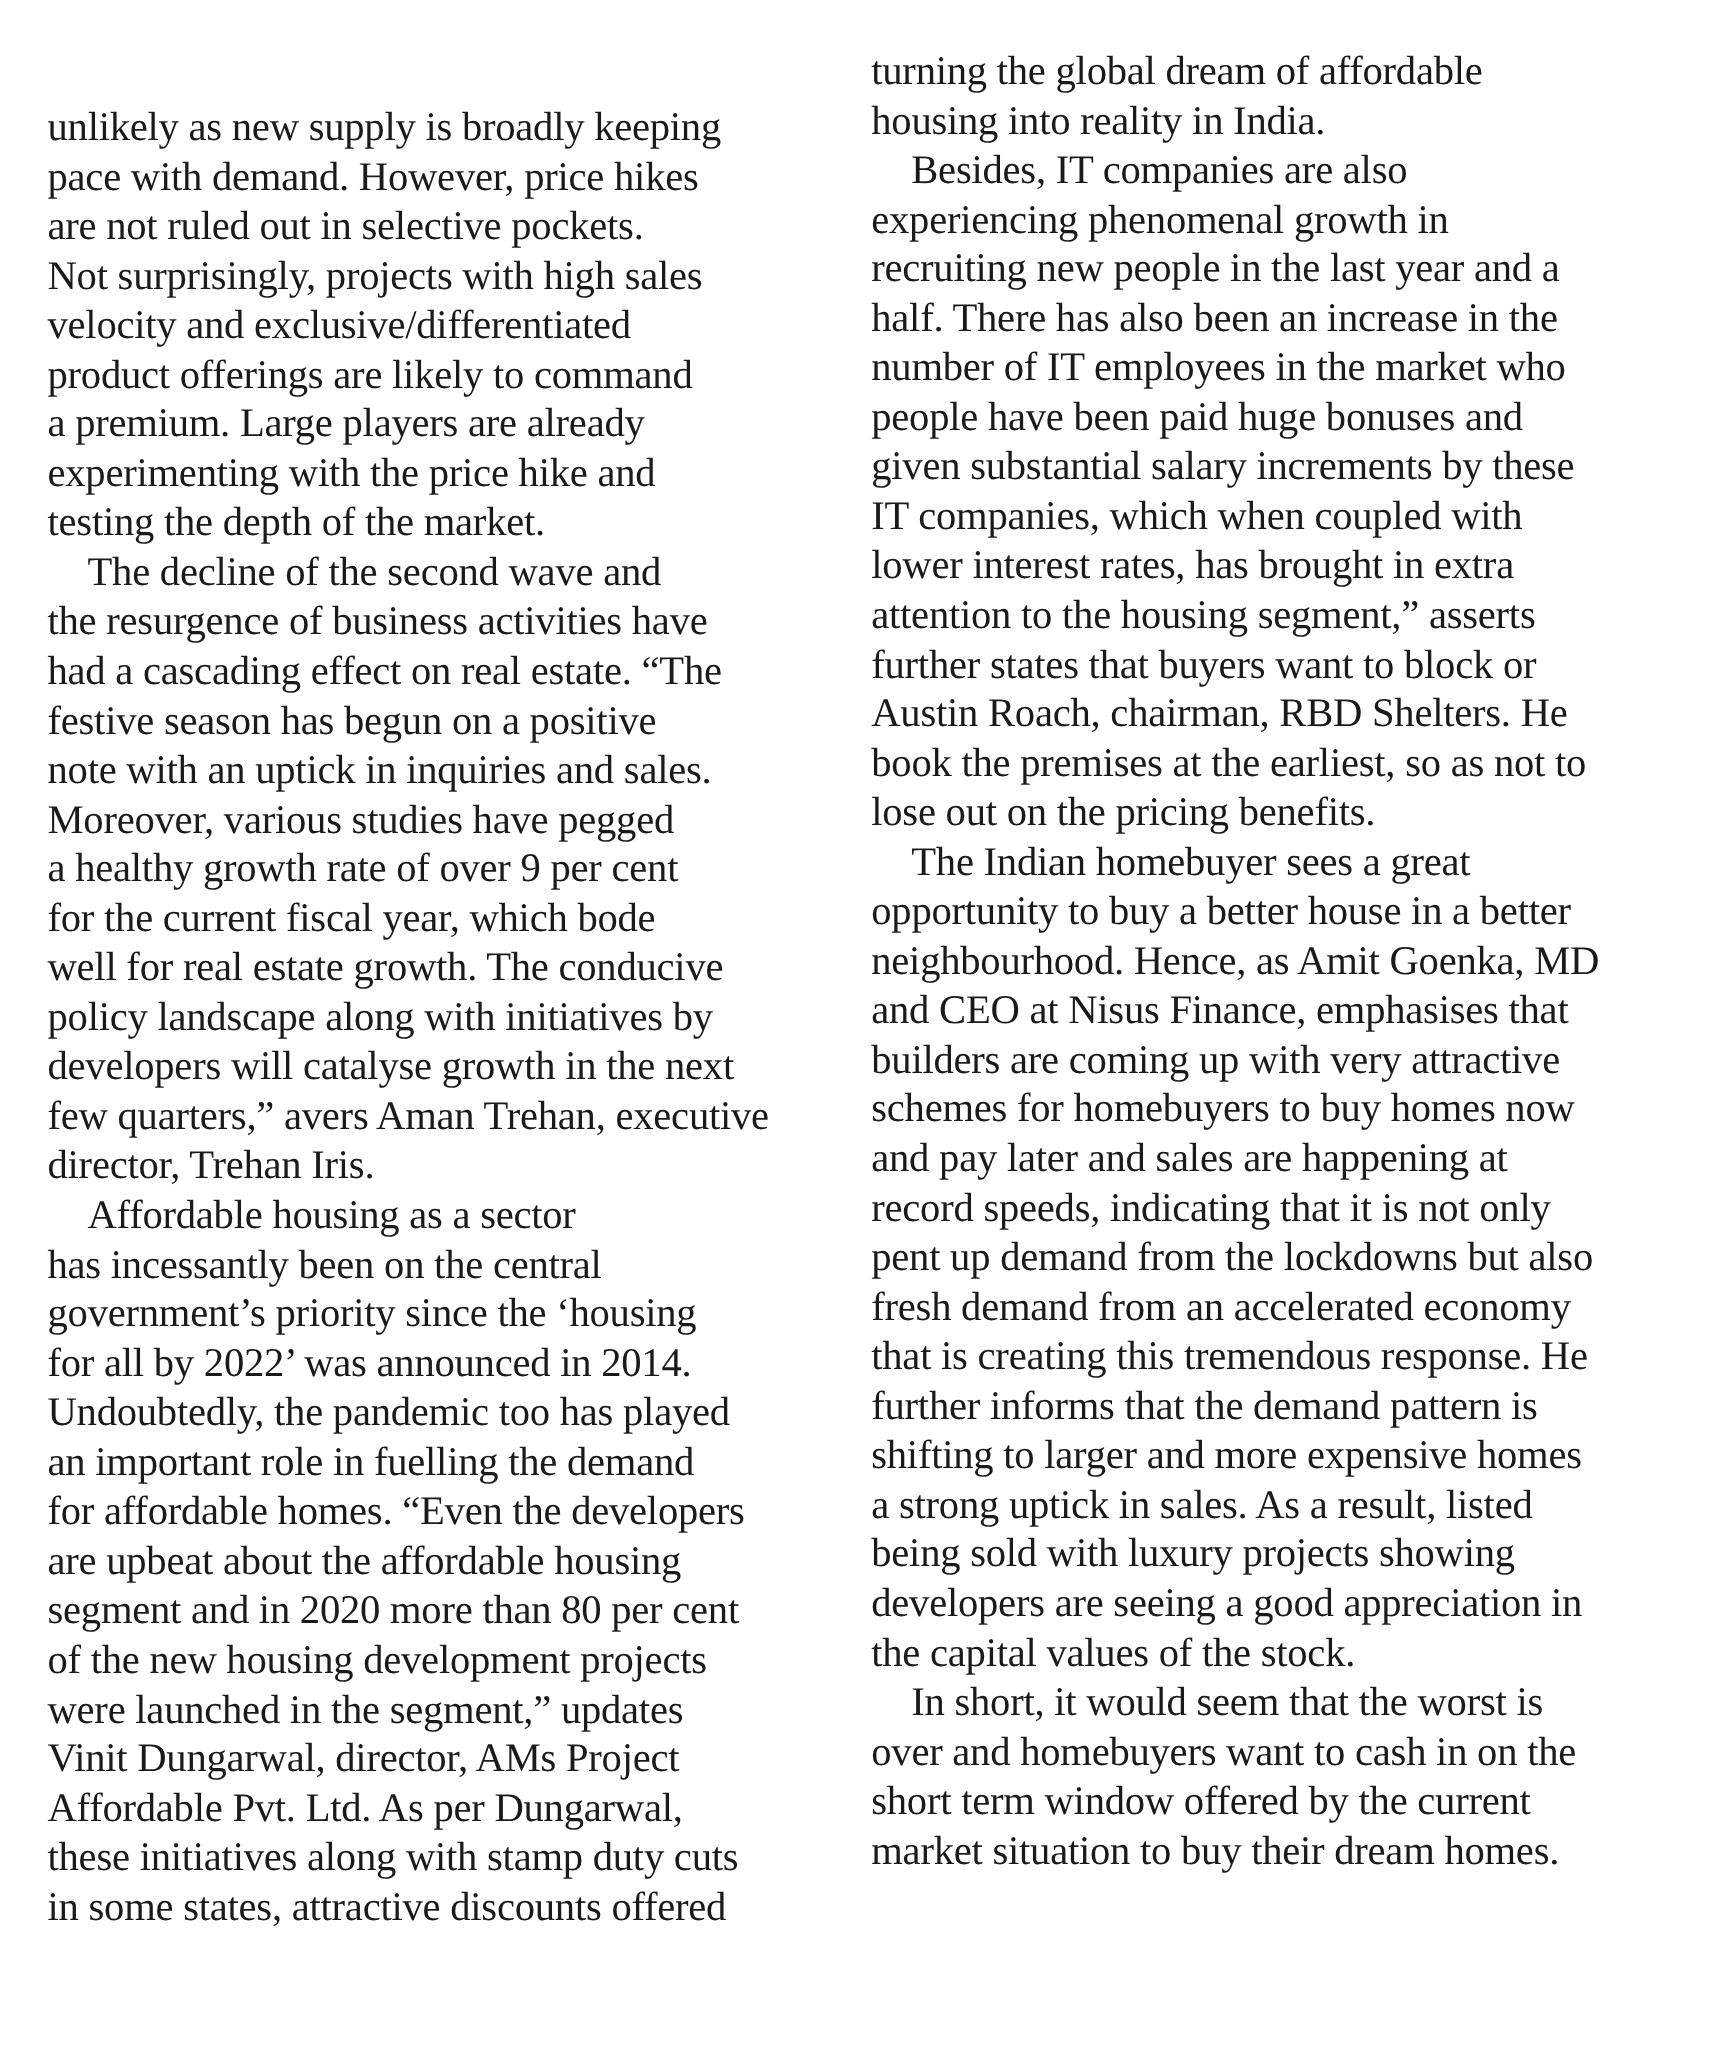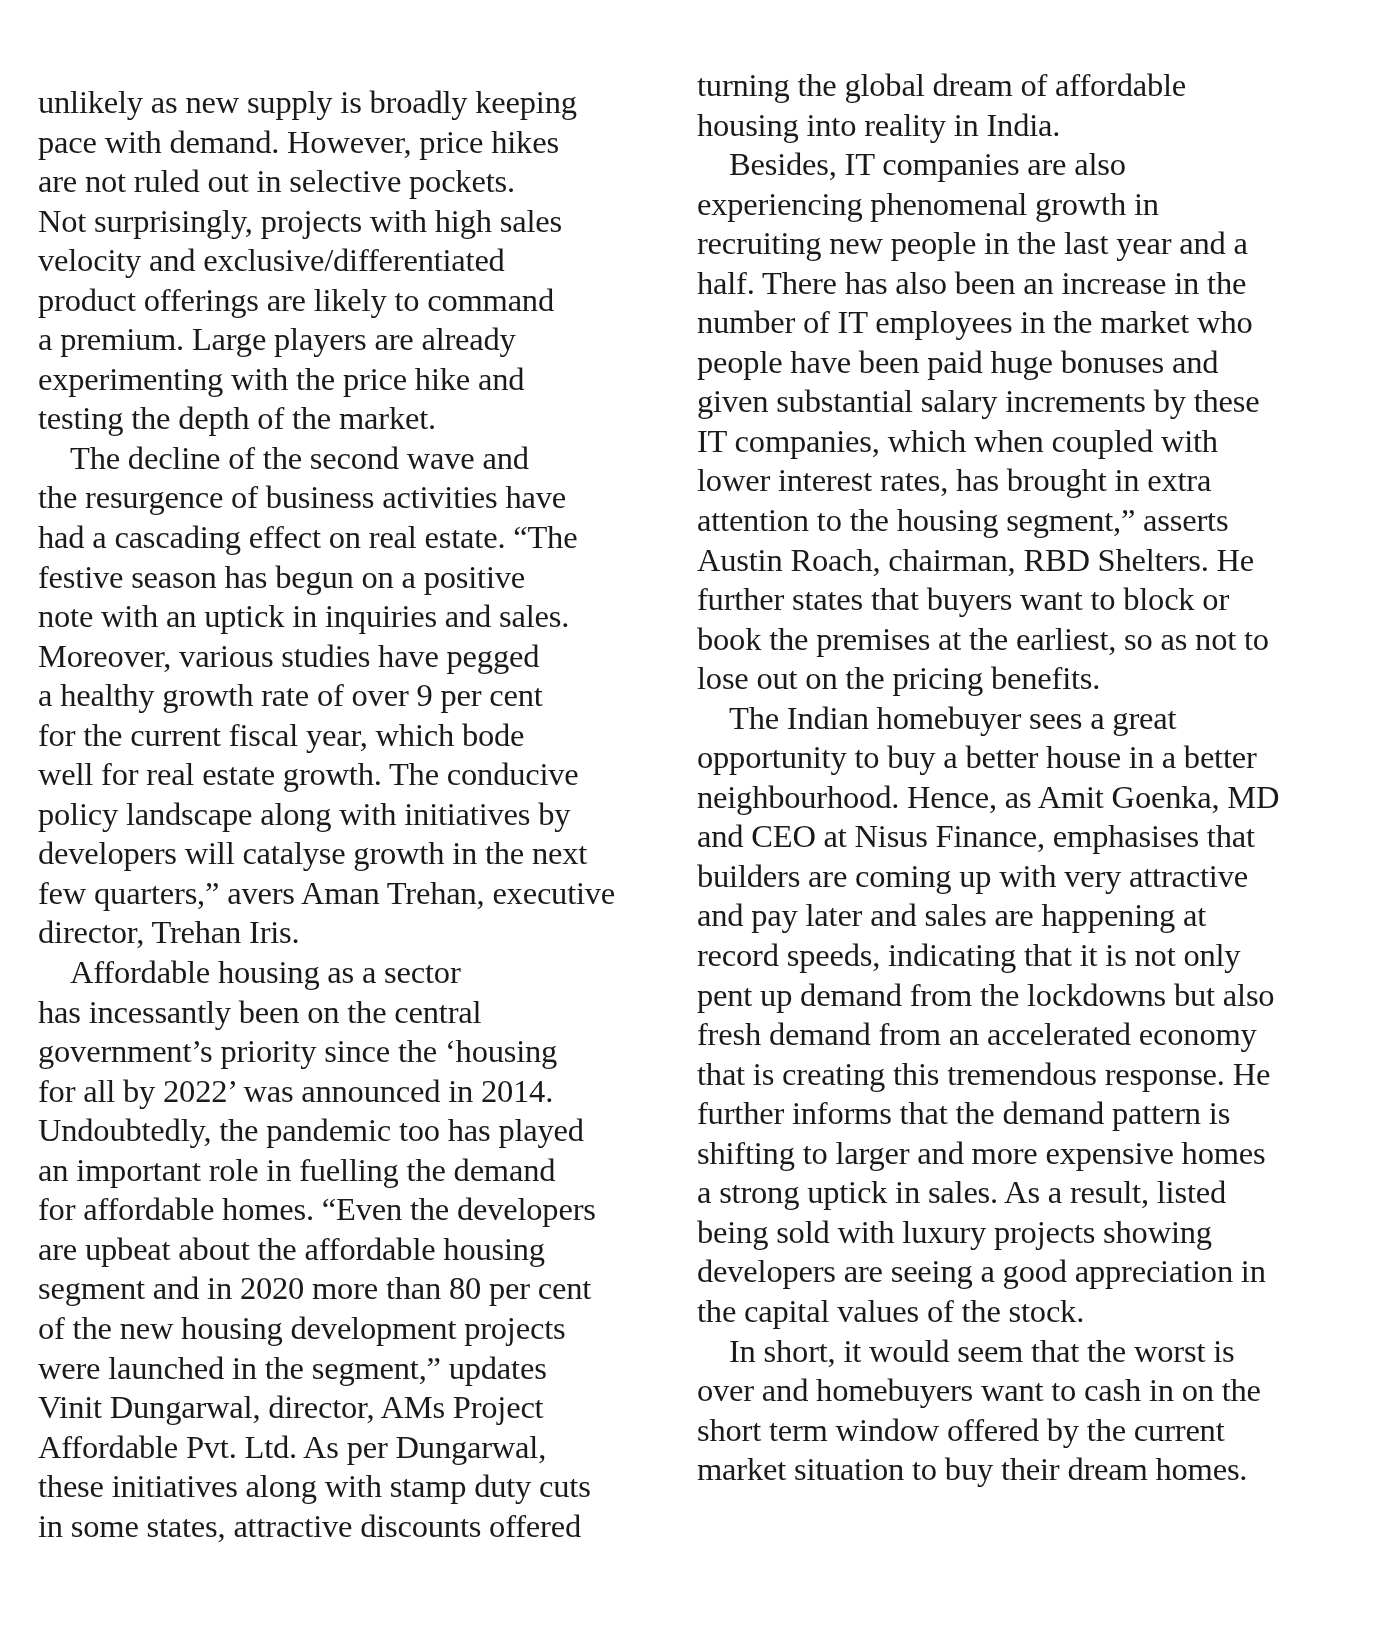--- a/index.html
+++ b/index.html
@@ -20,21 +20,21 @@
       left: 0;
       top: 0;
       width: 1387px;
       height: 1648px;
     }
     .column {
       position: absolute;
       top: 38px;
     }
     .col-left { left: 38px; width: 640px; margin-top: 45px; }
-    .col-right { left: 697px; width: 660px; margin-top: 28px; }
+    .col-right { left: 697px; width: 660px; }
     .line {
       display: block;
       height: 39.55px;
       line-height: 39.55px;
       font-size: 32.5px;
       white-space: nowrap;
       letter-spacing: -0.2px;
     }
     .line.indent { padding-left: 32px; }
   </style>
@@ -87,29 +87,30 @@
       <span class="line indent">Besides, IT companies are also</span>
       <span class="line">experiencing phenomenal growth in</span>
       <span class="line">recruiting new people in the last year and a</span>
       <span class="line">half. There has also been an increase in the</span>
       <span class="line">number of IT employees in the market who</span>
       <span class="line">people have been paid huge bonuses and</span>
       <span class="line">given substantial salary increments by these</span>
       <span class="line">IT companies, which when coupled with</span>
       <span class="line">lower interest rates, has brought in extra</span>
       <span class="line">attention to the housing segment,” asserts</span>
+      <span class="line">further states that buyers want to block or</span>
       <span class="line">Austin Roach, chairman, RBD Shelters. He</span>
-      <span class="line">further states that buyers want to block or</span>
       <span class="line">book the premises at the earliest, so as not to</span>
       <span class="line">lose out on the pricing benefits.</span>
       <span class="line indent">The Indian homebuyer sees a great</span>
       <span class="line">opportunity to buy a better house in a better</span>
       <span class="line">neighbourhood. Hence, as Amit Goenka, MD</span>
       <span class="line">and CEO at Nisus Finance, emphasises that</span>
       <span class="line">builders are coming up with very attractive</span>
+      <span class="line">schemes for homebuyers to buy homes now</span>
       <span class="line">and pay later and sales are happening at</span>
       <span class="line">record speeds, indicating that it is not only</span>
       <span class="line">pent up demand from the lockdowns but also</span>
       <span class="line">fresh demand from an accelerated economy</span>
       <span class="line">that is creating this tremendous response. He</span>
       <span class="line">further informs that the demand pattern is</span>
       <span class="line">shifting to larger and more expensive homes</span>
       <span class="line">a strong uptick in sales. As a result, listed</span>
       <span class="line">being sold with luxury projects showing</span>
       <span class="line">developers are seeing a good appreciation in</span>

